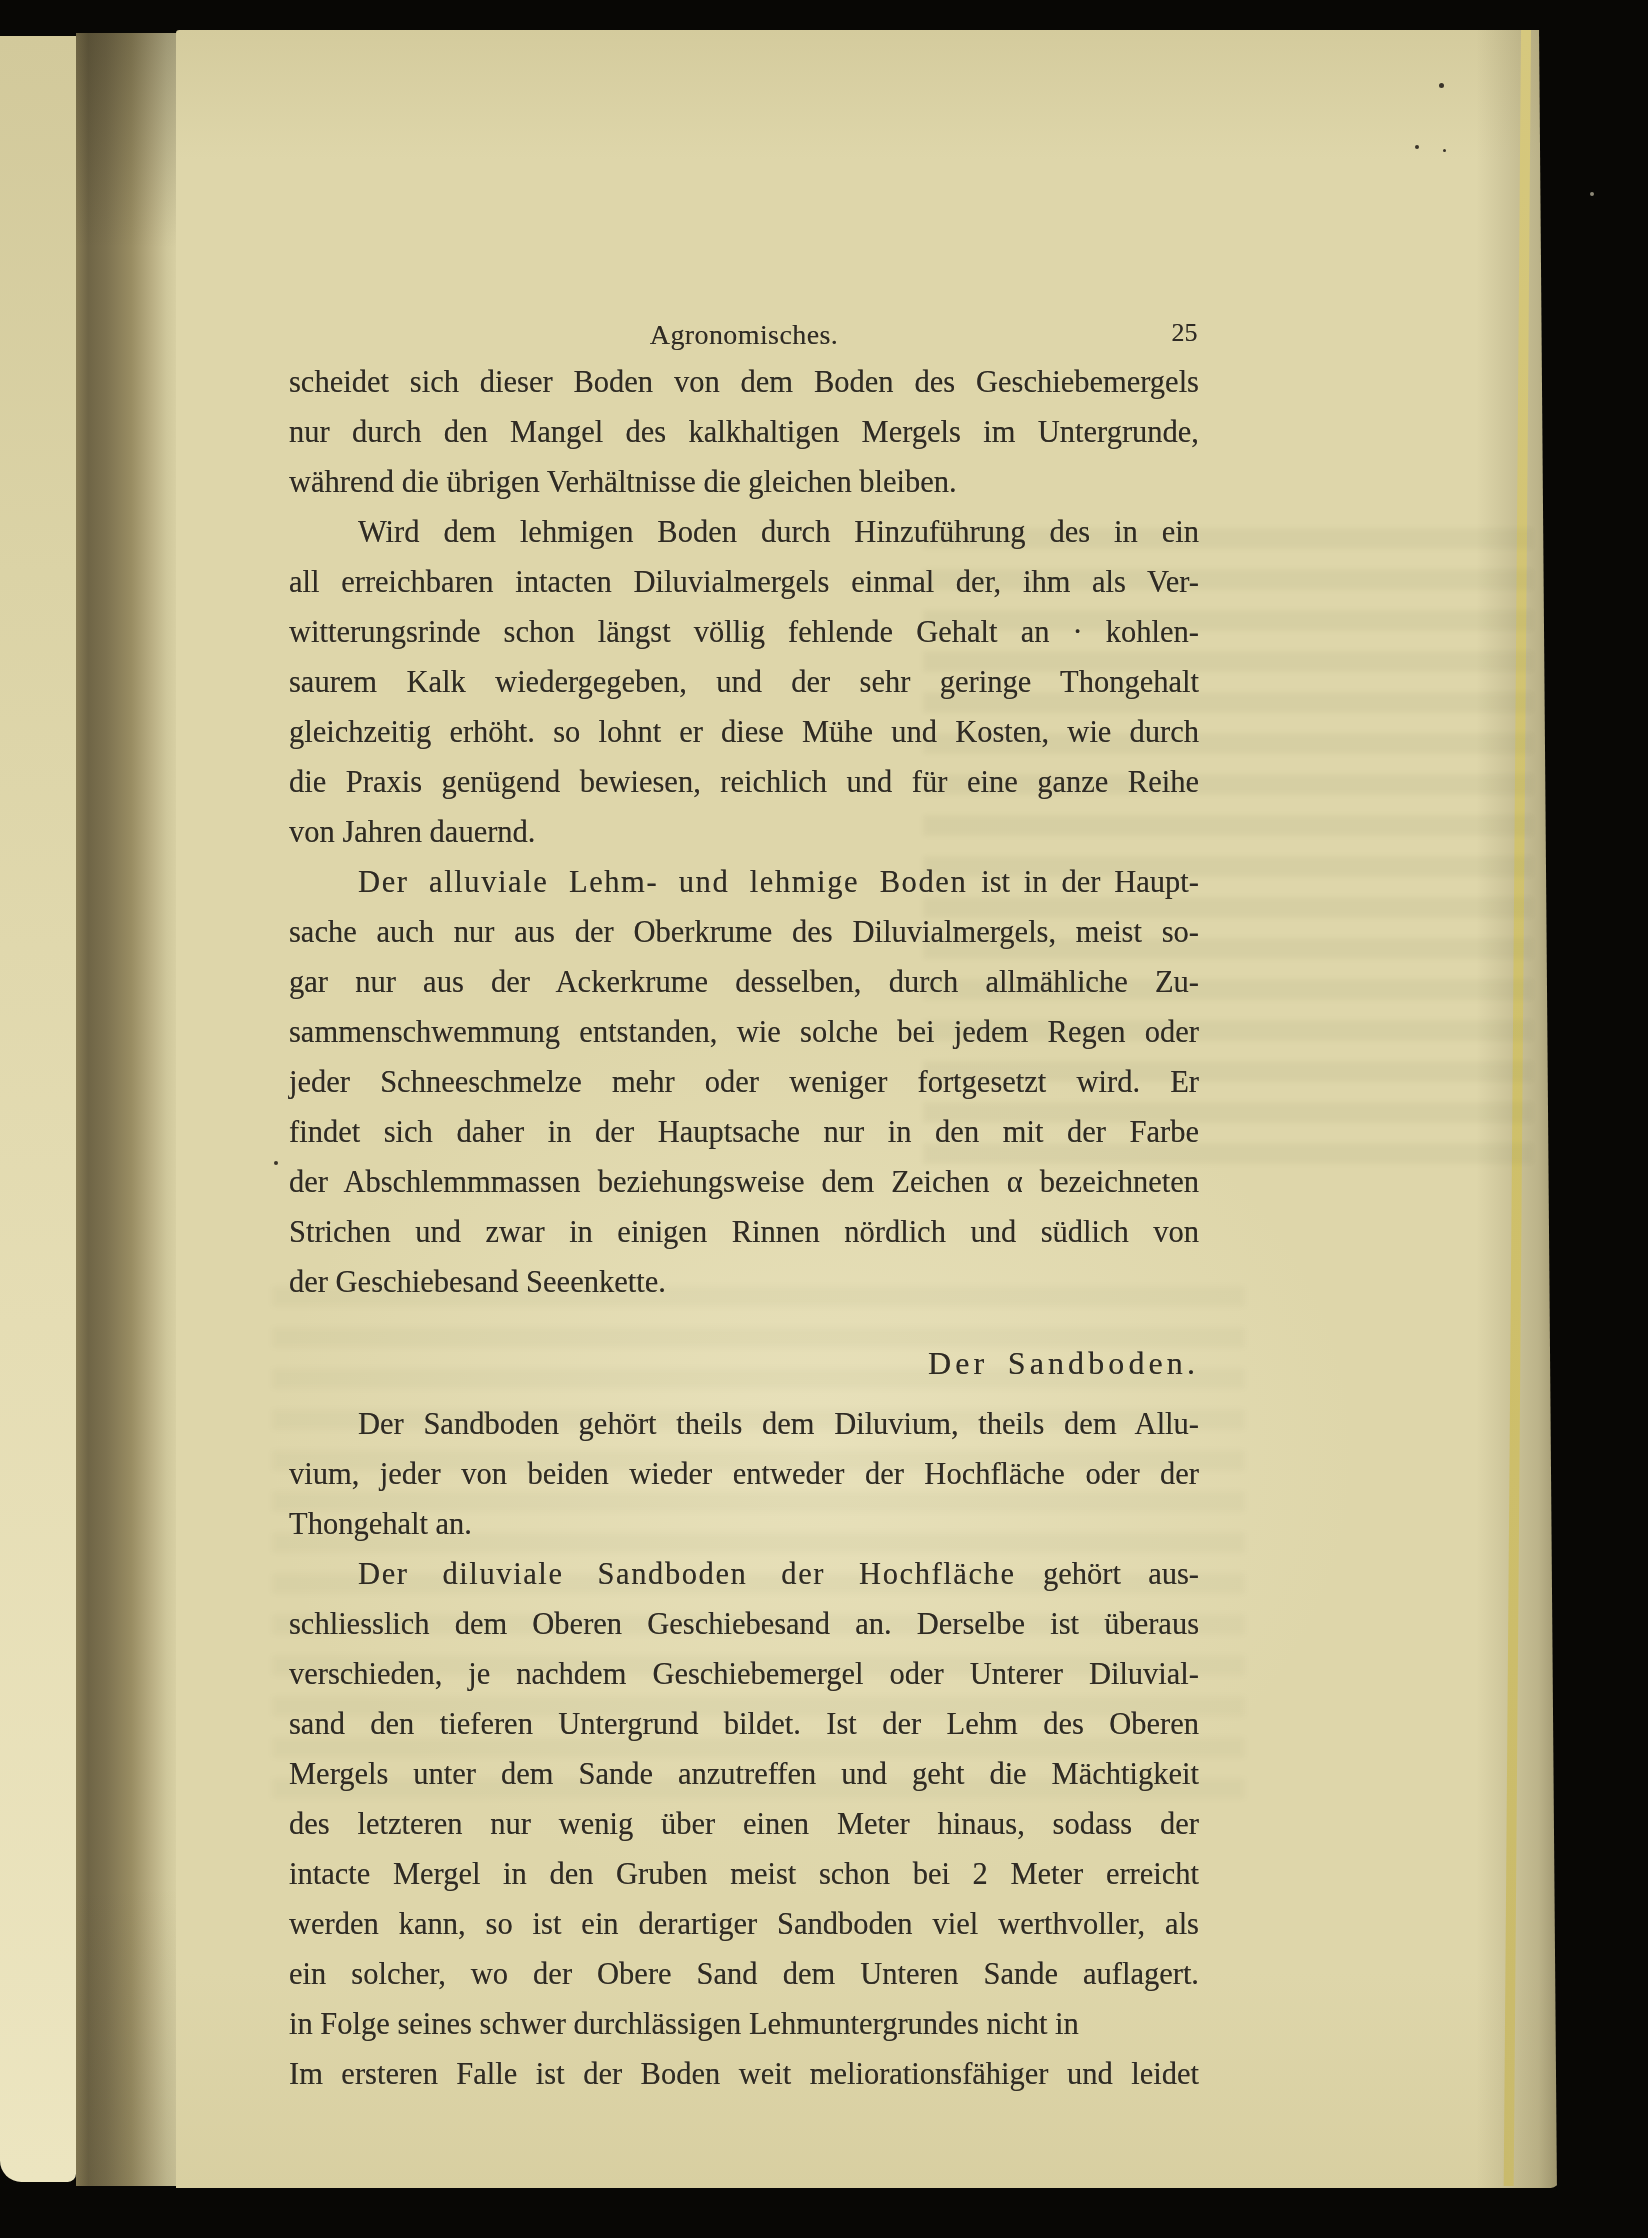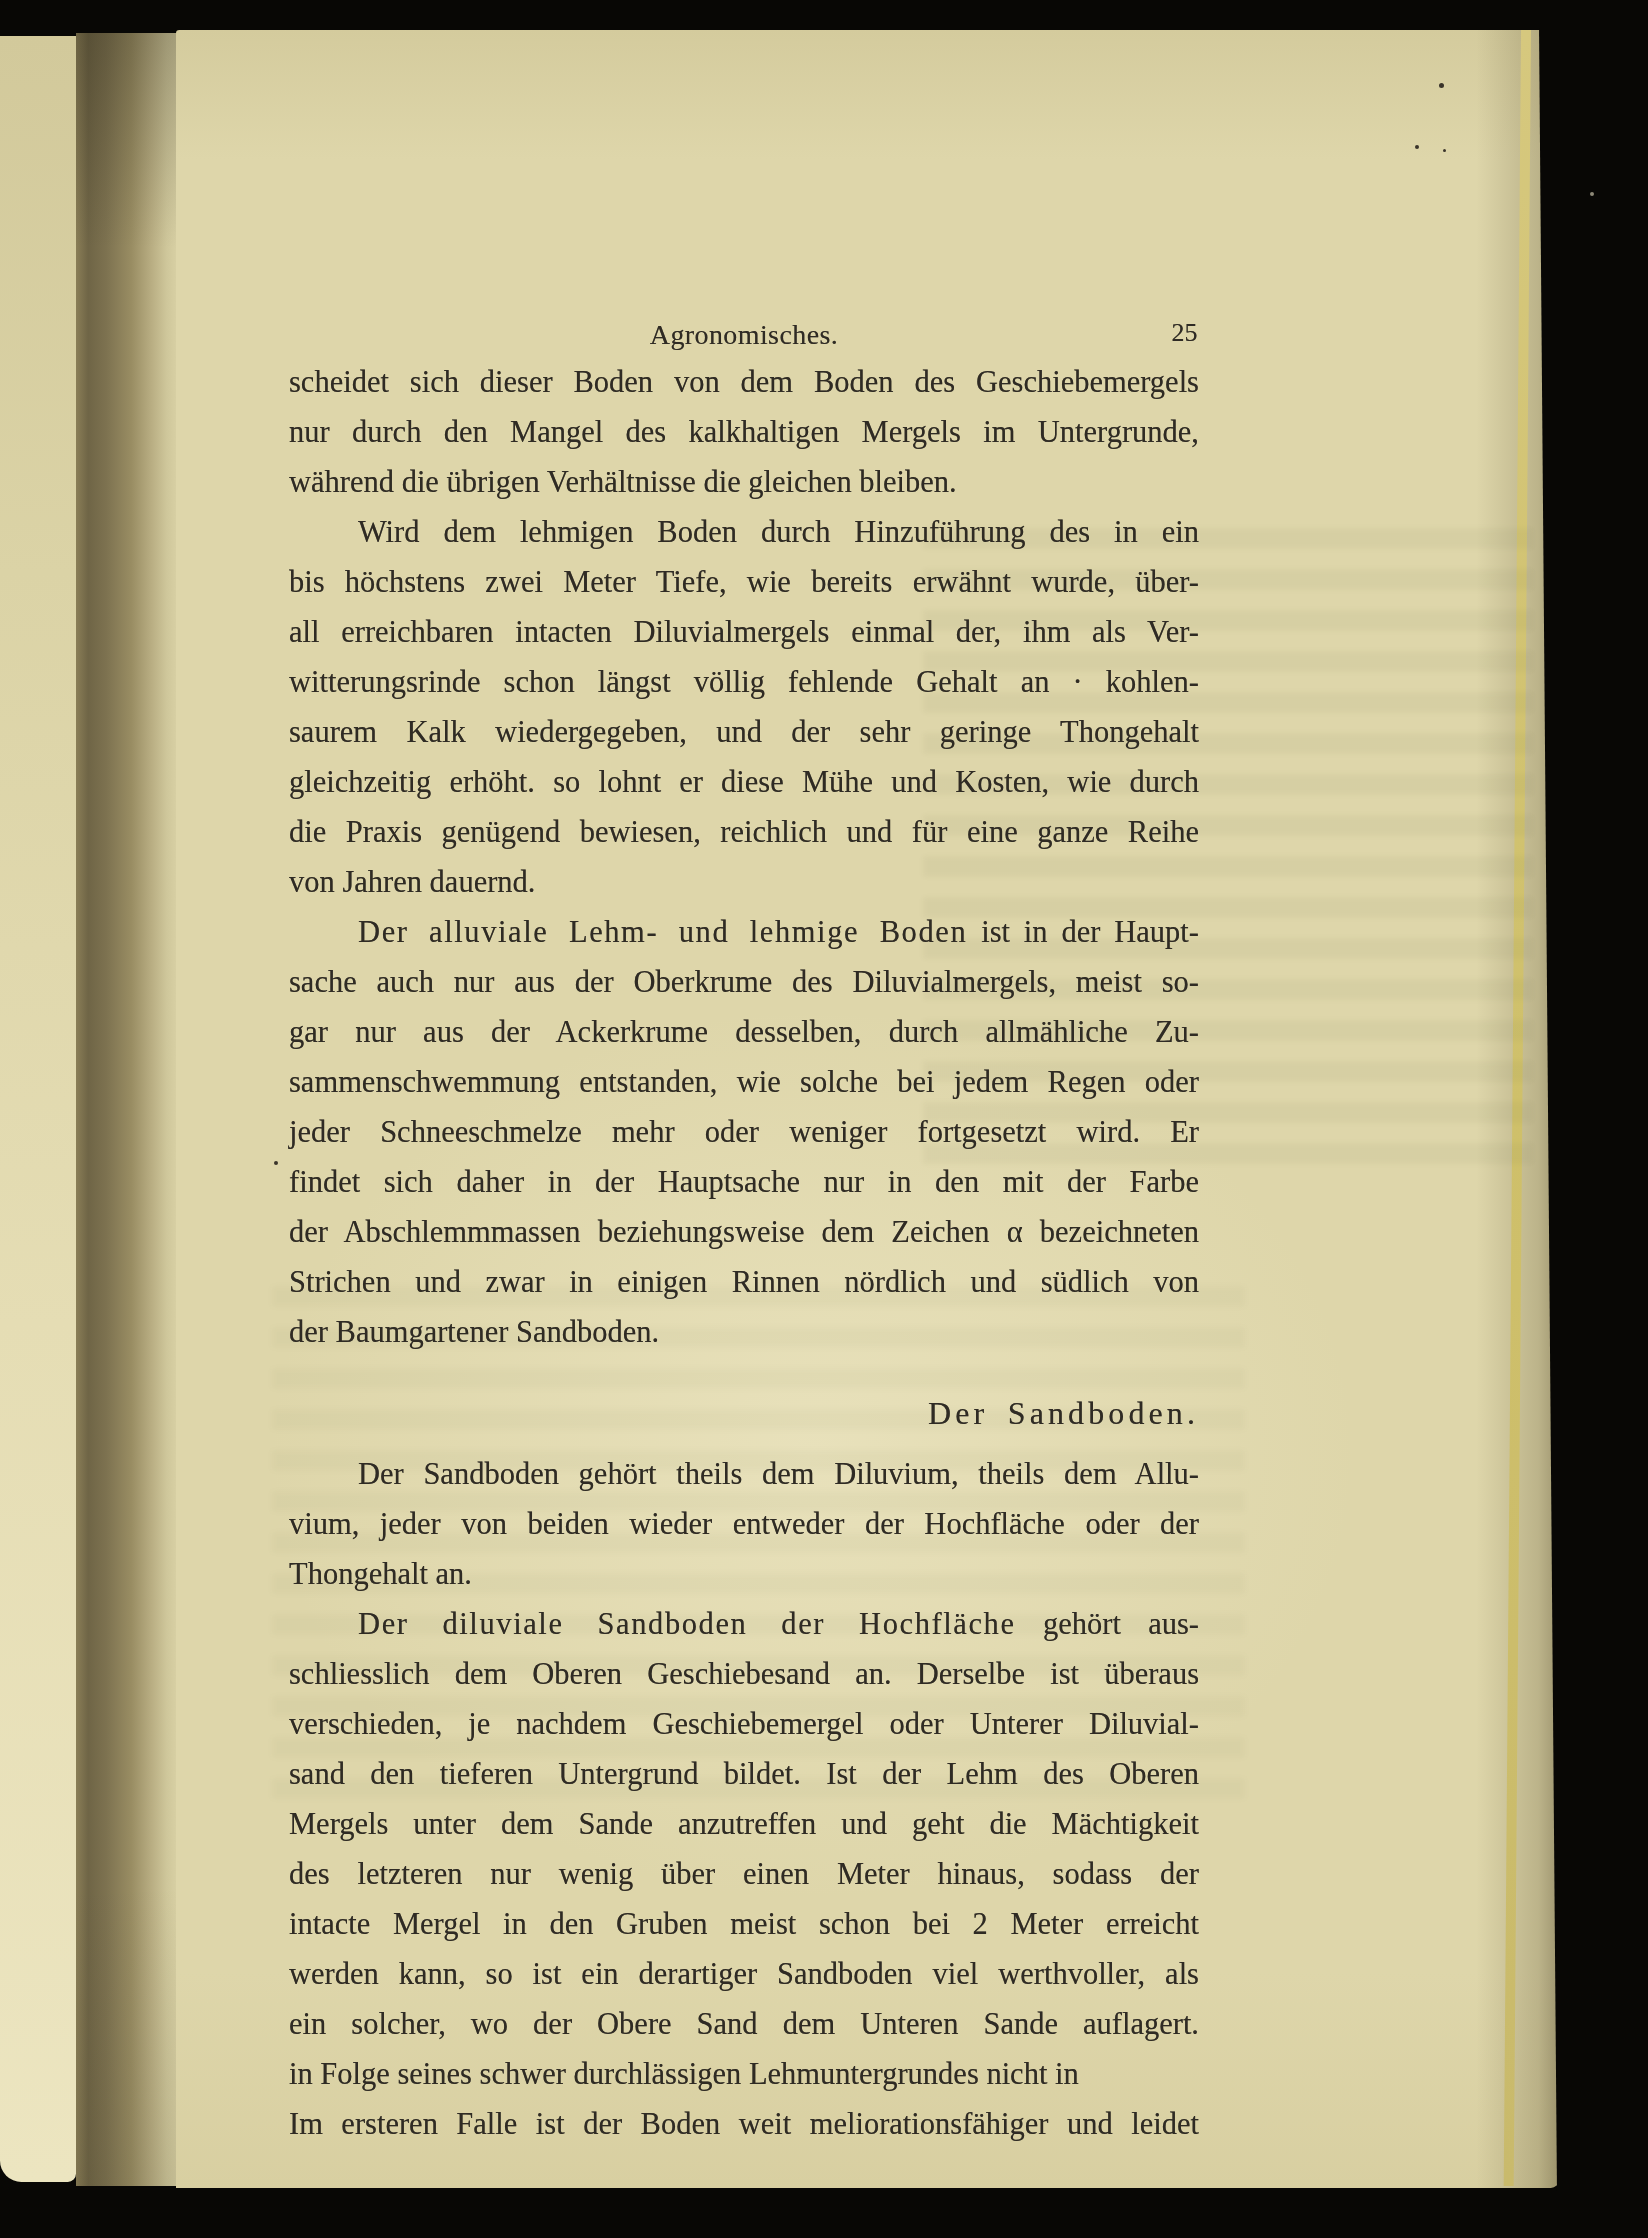--- a/index.html
+++ b/index.html
@@ -107,36 +107,35 @@
   <div class="text-area">
     <div class="running-header">
       <span class="header-title">Agronomisches.</span>
       <span class="page-number">25</span>
     </div>
     <div id="body-lines">
         <div class="line just"><span>scheidet sich dieser Boden von dem Boden des Geschiebemergels</span></div>
         <div class="line just"><span>nur durch den Mangel des kalkhaltigen Mergels im Untergrunde,</span></div>
         <div class="line last"><span>während die übrigen Verhältnisse die gleichen bleiben.</span></div>
         <div class="line just indent"><span>Wird dem lehmigen Boden durch Hinzuführung des in ein</span></div>
-        <div class="line just"><span>bis höchstens zwei Meter Tiefe, wie bereits erwähnt wurde, über-</span></div>
         <div class="line just"><span>all erreichbaren intacten Diluvialmergels einmal der, ihm als Ver-</span></div>
         <div class="line just"><span>witterungsrinde schon längst völlig fehlende Gehalt an · kohlen-</span></div>
         <div class="line just"><span>saurem Kalk wiedergegeben, und der sehr geringe Thongehalt</span></div>
         <div class="line just"><span>gleichzeitig erhöht. so lohnt er diese Mühe und Kosten, wie durch</span></div>
         <div class="line just"><span>die Praxis genügend bewiesen, reichlich und für eine ganze Reihe</span></div>
         <div class="line last"><span>von Jahren dauernd.</span></div>
         <div class="line just indent"><span class="spaced">Der alluviale Lehm- und lehmige Boden</span><span> ist in der Haupt-</span></div>
         <div class="line just"><span>sache auch nur aus der Oberkrume des Diluvialmergels, meist so-</span></div>
         <div class="line just"><span>gar nur aus der Ackerkrume desselben, durch allmähliche Zu-</span></div>
         <div class="line just"><span>sammenschwemmung entstanden, wie solche bei jedem Regen oder</span></div>
         <div class="line just"><span>jeder Schneeschmelze mehr oder weniger fortgesetzt wird. Er</span></div>
         <div class="line just"><span>findet sich daher in der Hauptsache nur in den mit der Farbe</span></div>
         <div class="line just"><span>der Abschlemmmassen beziehungsweise dem Zeichen α bezeichneten</span></div>
         <div class="line just"><span>Strichen und zwar in einigen Rinnen nördlich und südlich von</span></div>
-        <div class="line last"><span>der Baumgartener Sandboden.</span></div>
+        <div class="line last"><span>der Geschiebesand Seeenkette.</span></div>
         <div class="heading"><span>Der Sandboden.</span></div>
         <div class="line just indent"><span>Der Sandboden gehört theils dem Diluvium, theils dem Allu-</span></div>
         <div class="line just"><span>vium, jeder von beiden wieder entweder der Hochfläche oder der</span></div>
         <div class="line last"><span>Thongehalt an.</span></div>
         <div class="line just indent"><span class="spaced">Der diluviale Sandboden der Hochfläche</span><span> gehört aus-</span></div>
         <div class="line just"><span>schliesslich dem Oberen Geschiebesand an. Derselbe ist überaus</span></div>
         <div class="line just"><span>verschieden, je nachdem Geschiebemergel oder Unterer Diluvial-</span></div>
         <div class="line just"><span>sand den tieferen Untergrund bildet. Ist der Lehm des Oberen</span></div>
         <div class="line just"><span>Mergels unter dem Sande anzutreffen und geht die Mächtigkeit</span></div>
         <div class="line just"><span>des letzteren nur wenig über einen Meter hinaus, sodass der</span></div>

